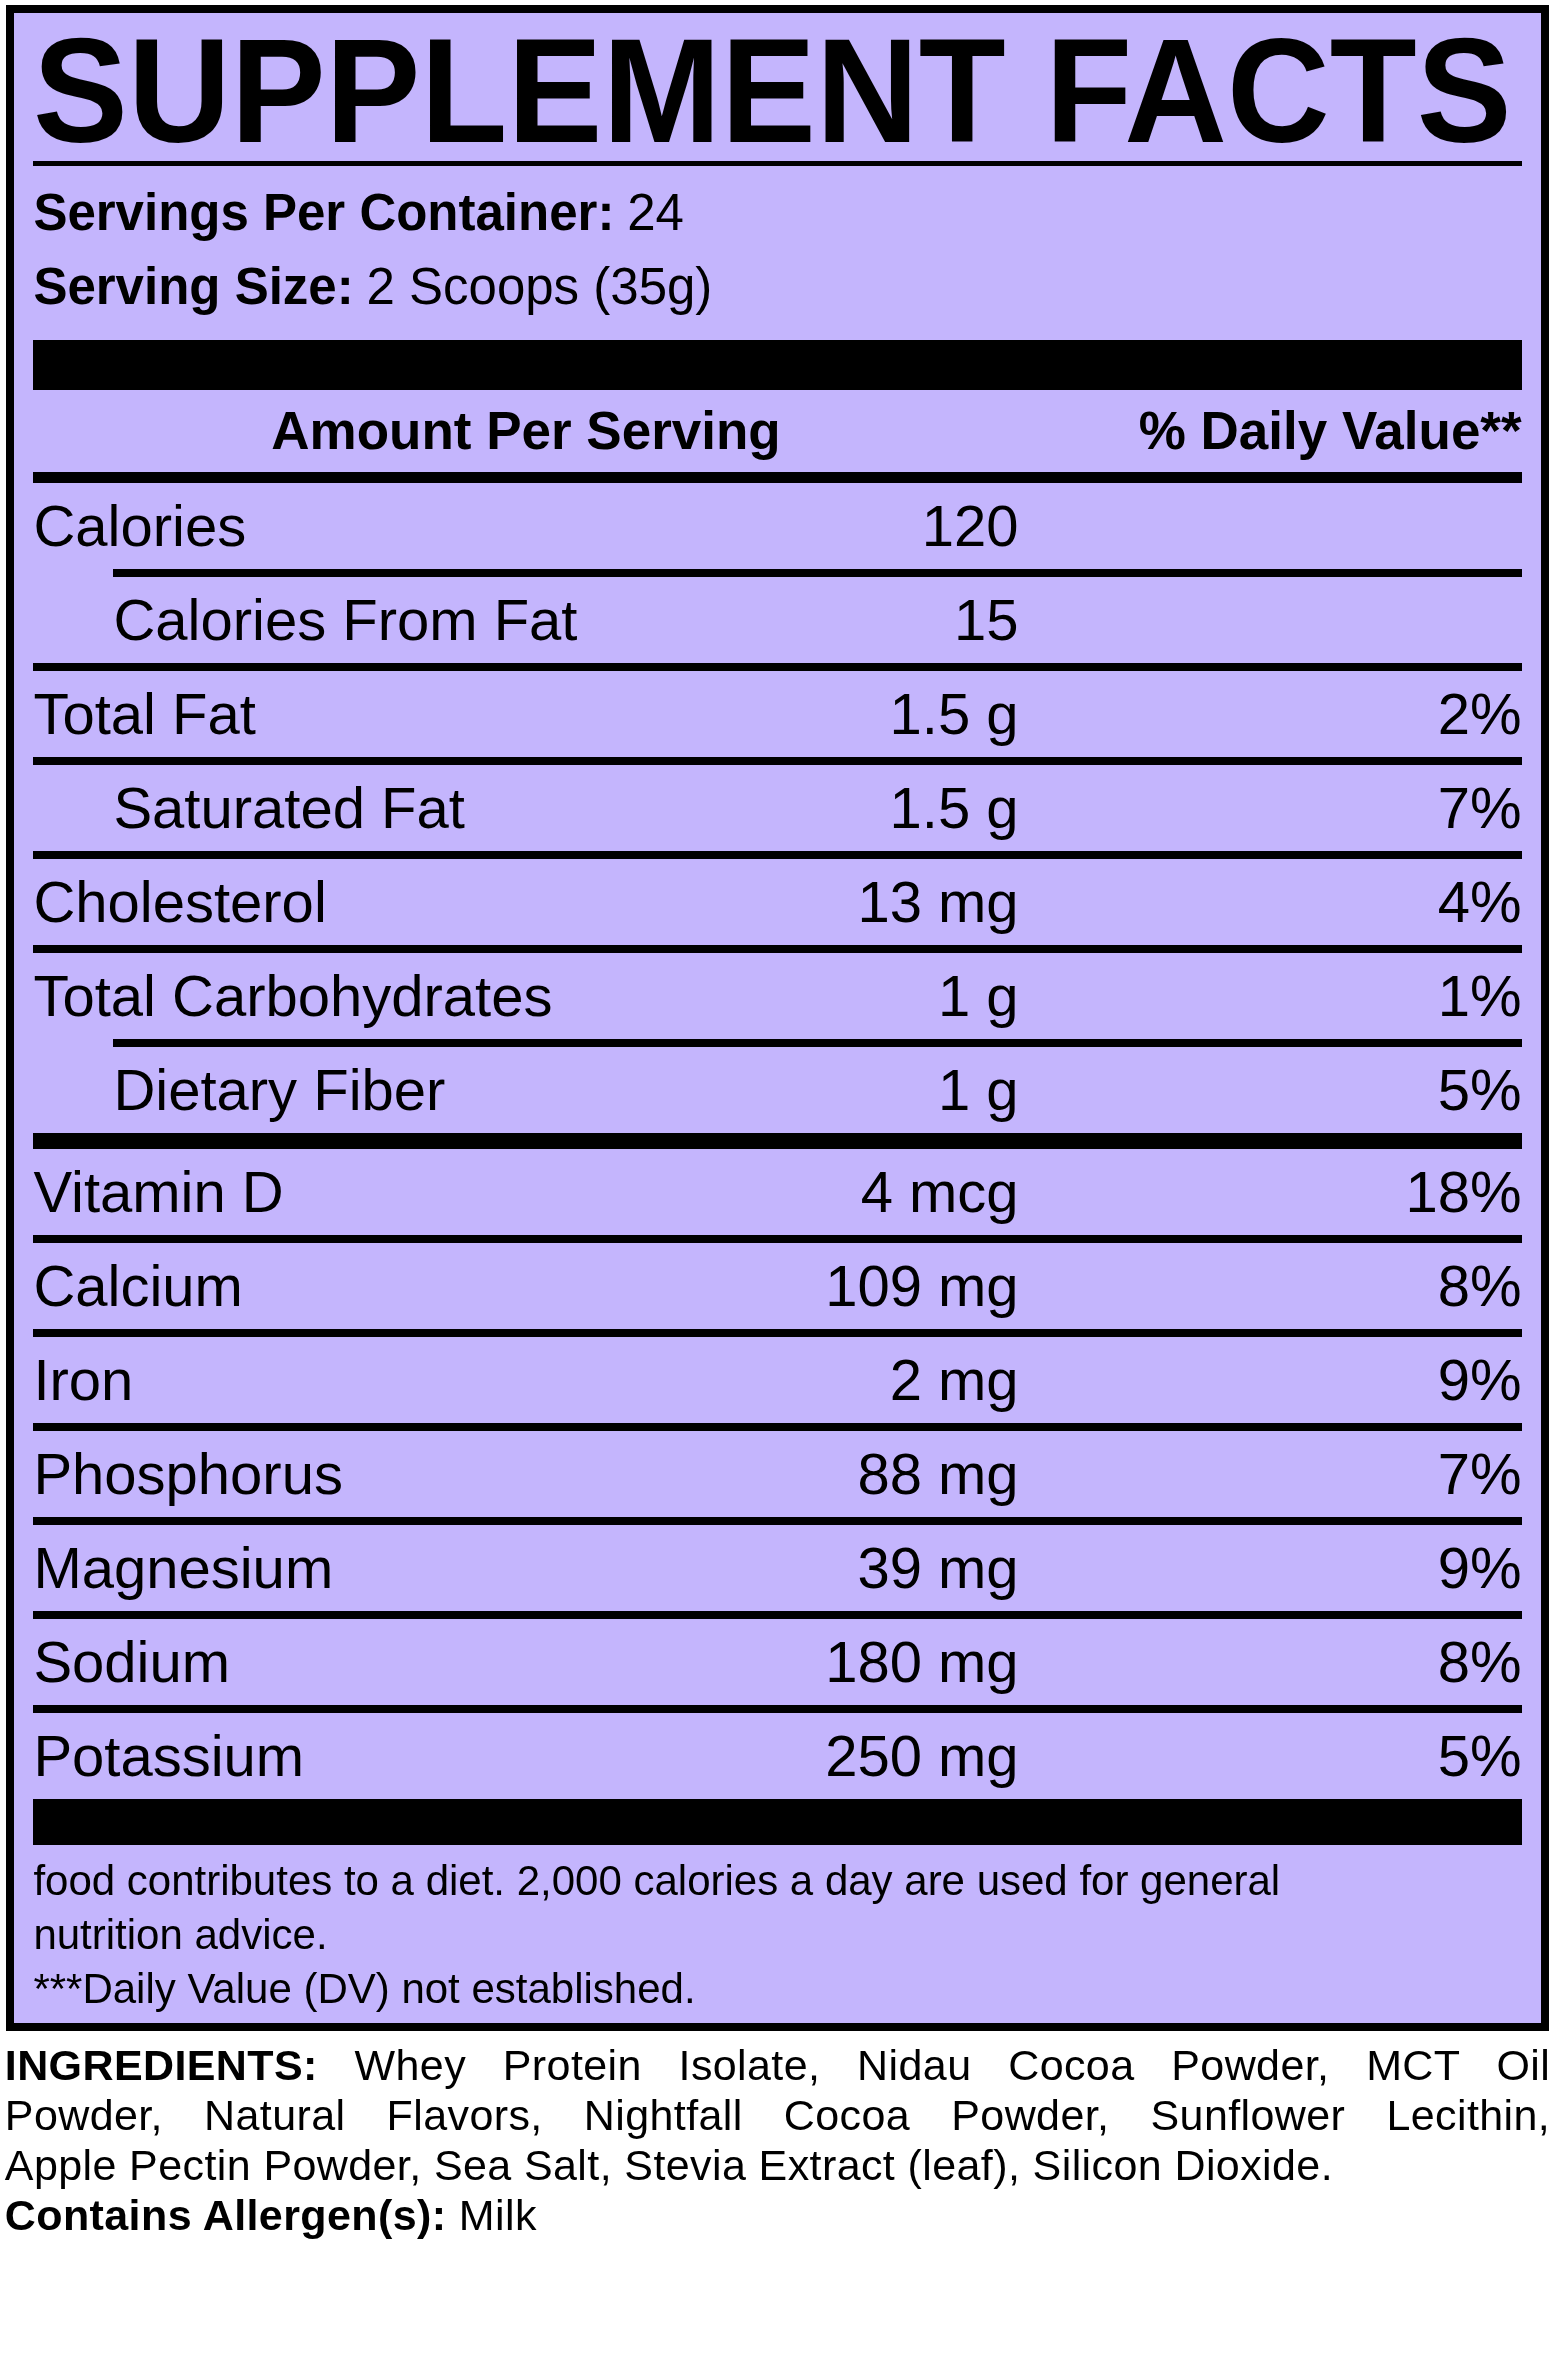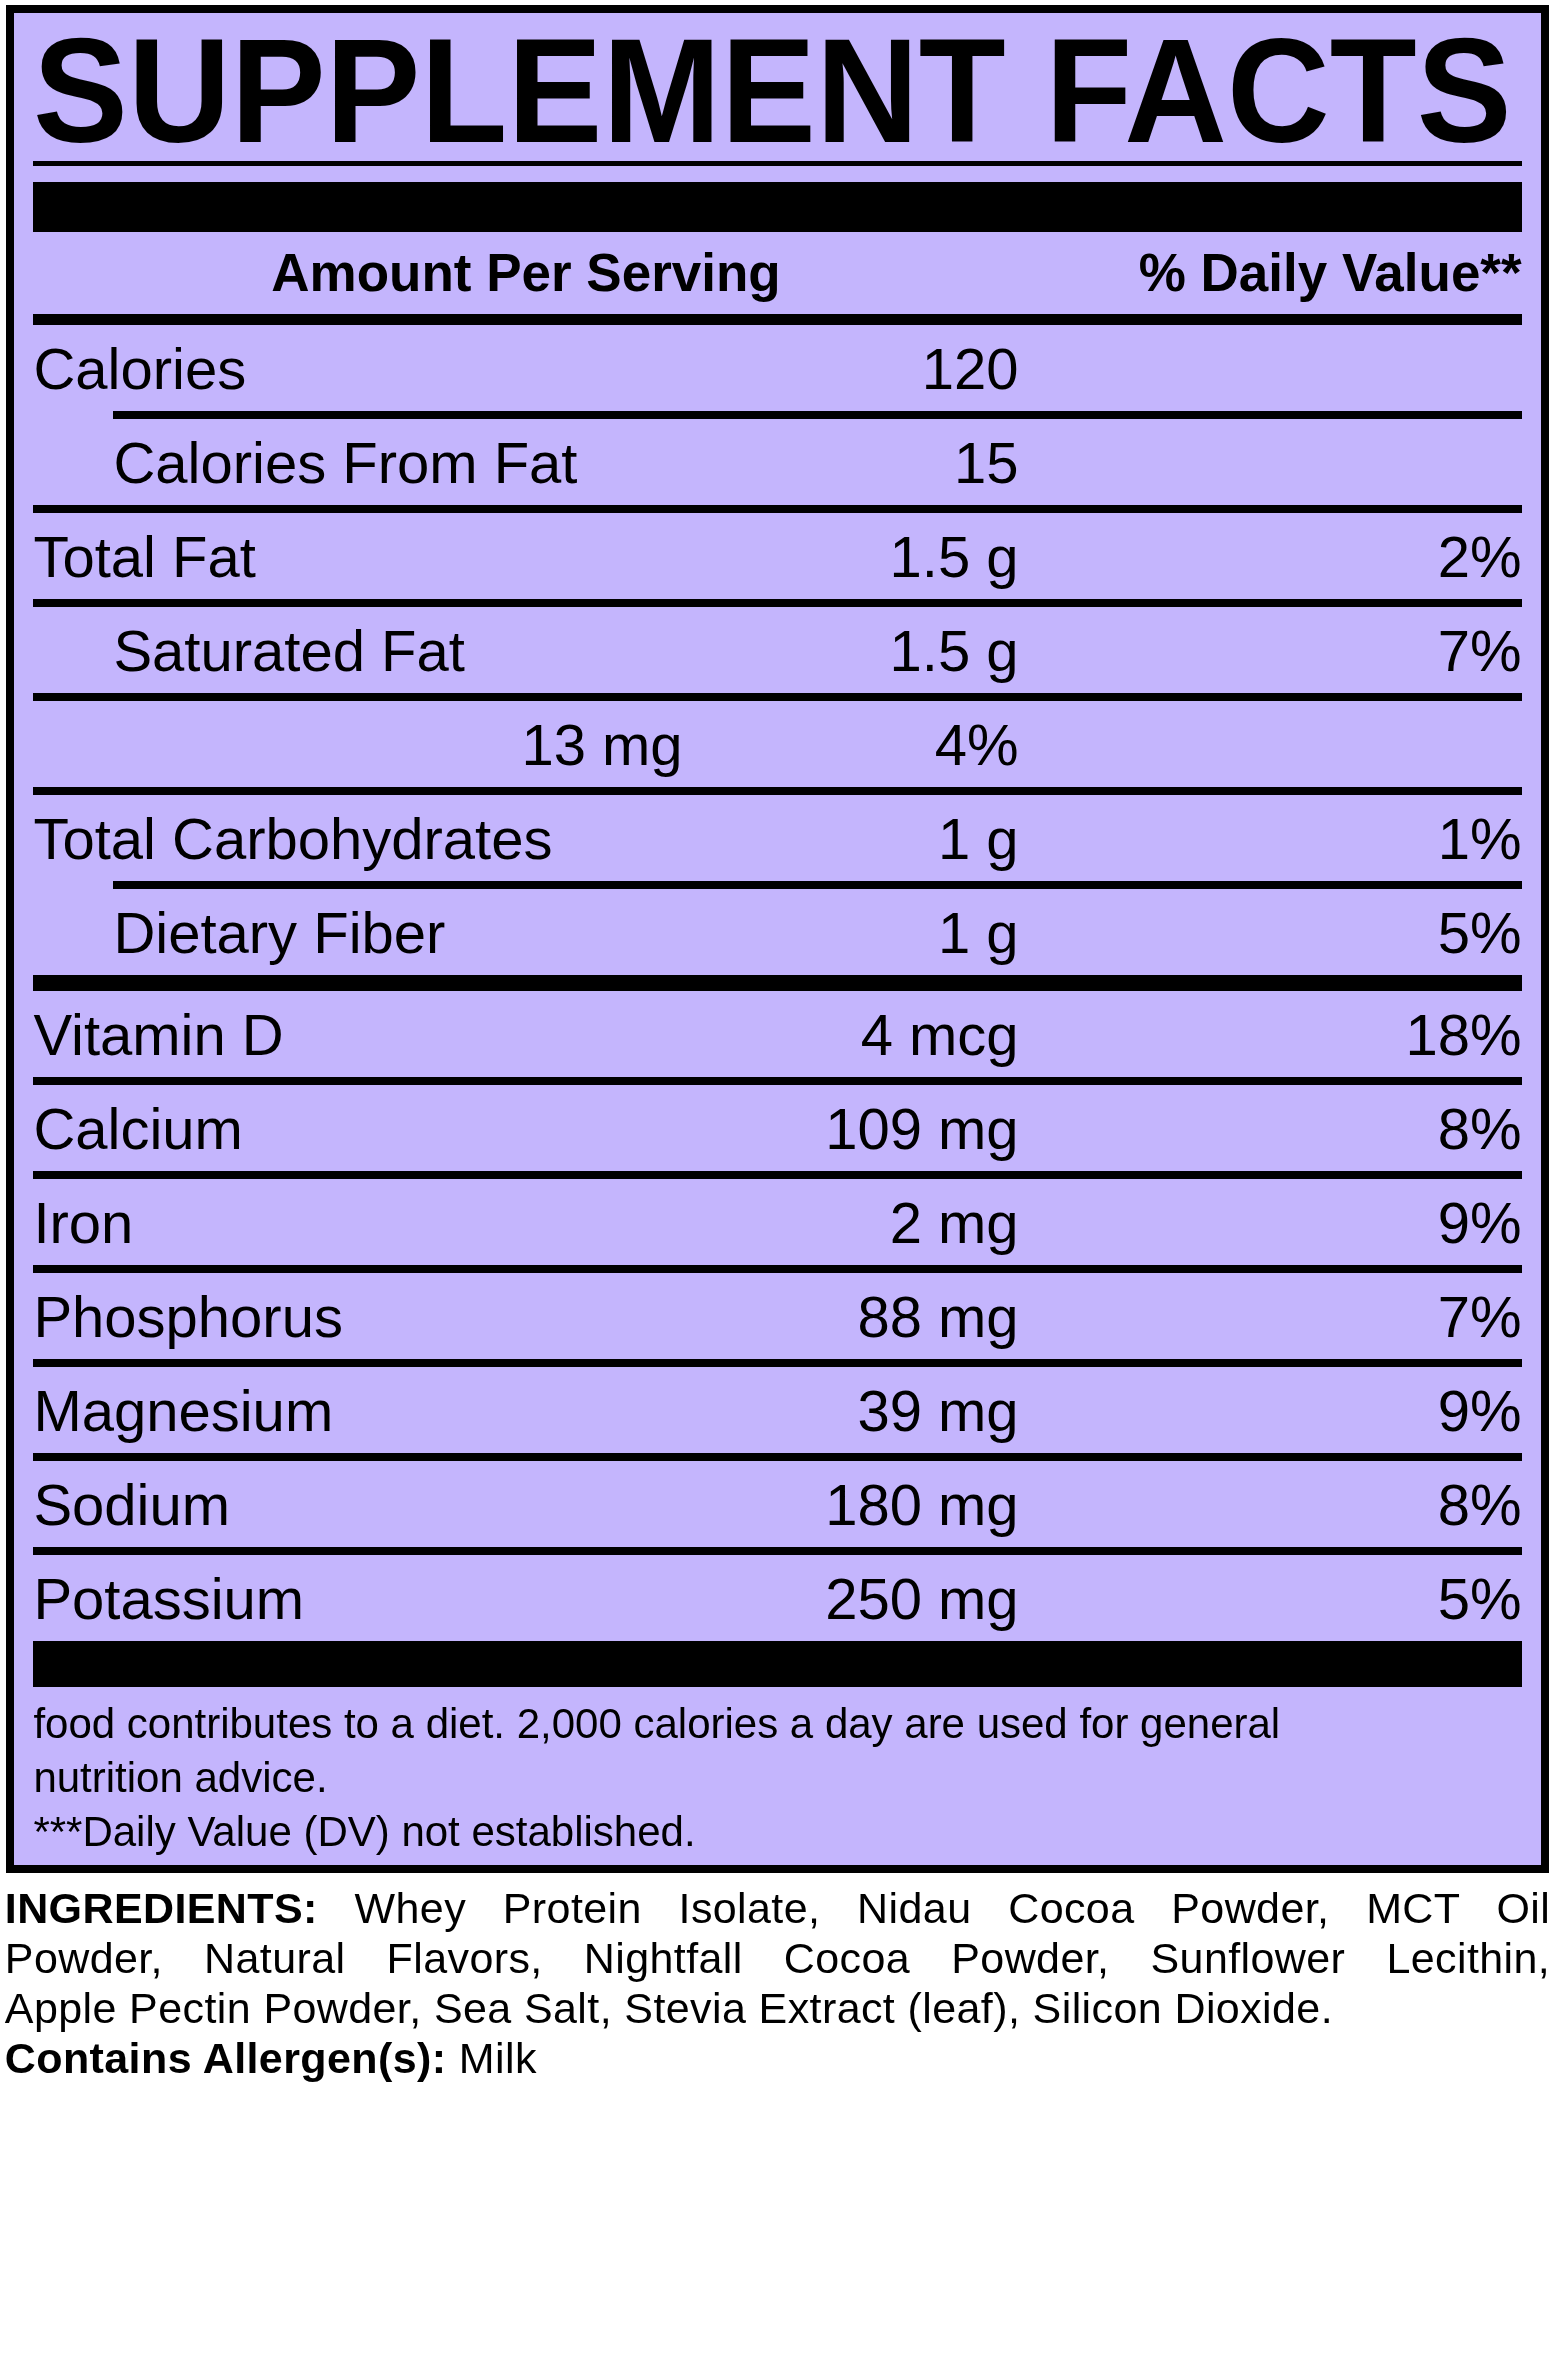--- a/index.html
+++ b/index.html
@@ -55,20 +55,24 @@
 <body>
 
 <div class="label-box">
 
   <svg class="title-svg" viewBox="0 0 1862 168" preserveAspectRatio="none">
     <text x="0" y="150" font-family="Liberation Sans, sans-serif" font-weight="bold" font-size="186" fill="#000000" textLength="1850" lengthAdjust="spacingAndGlyphs">SUPPLEMENT FACTS</text>
   </svg>
 
   <div class="title-rule"></div>
 
+  <div class="serving-info">
+    <div><span class="b">Servings Per Container:</span><span class="val">24</span></div>
+    <div><span class="b">Serving Size:</span><span class="val">2 Scoops (35g)</span></div>
+  </div>
 
   <div class="black-bar"></div>
 
   <div class="thead">
     <span class="th-amt">Amount Per Serving</span>
     <span class="th-dv">% Daily Value**</span>
   </div>
   <div class="thead-rule"></div>
 
   <div class="row">
@@ -93,20 +97,21 @@
 
   <div class="sep"></div>
   <div class="row sub">
     <span class="nm">Saturated Fat</span>
     <span class="amt">1.5 g</span>
     <span class="dv">7%</span>
   </div>
 
   <div class="sep"></div>
   <div class="row">
+    <span class="nm">Cholesterol</span>
     <span class="amt">13 mg</span>
     <span class="dv">4%</span>
   </div>
 
   <div class="sep"></div>
   <div class="row">
     <span class="nm">Total Carbohydrates</span>
     <span class="amt">1 g</span>
     <span class="dv">1%</span>
   </div>

